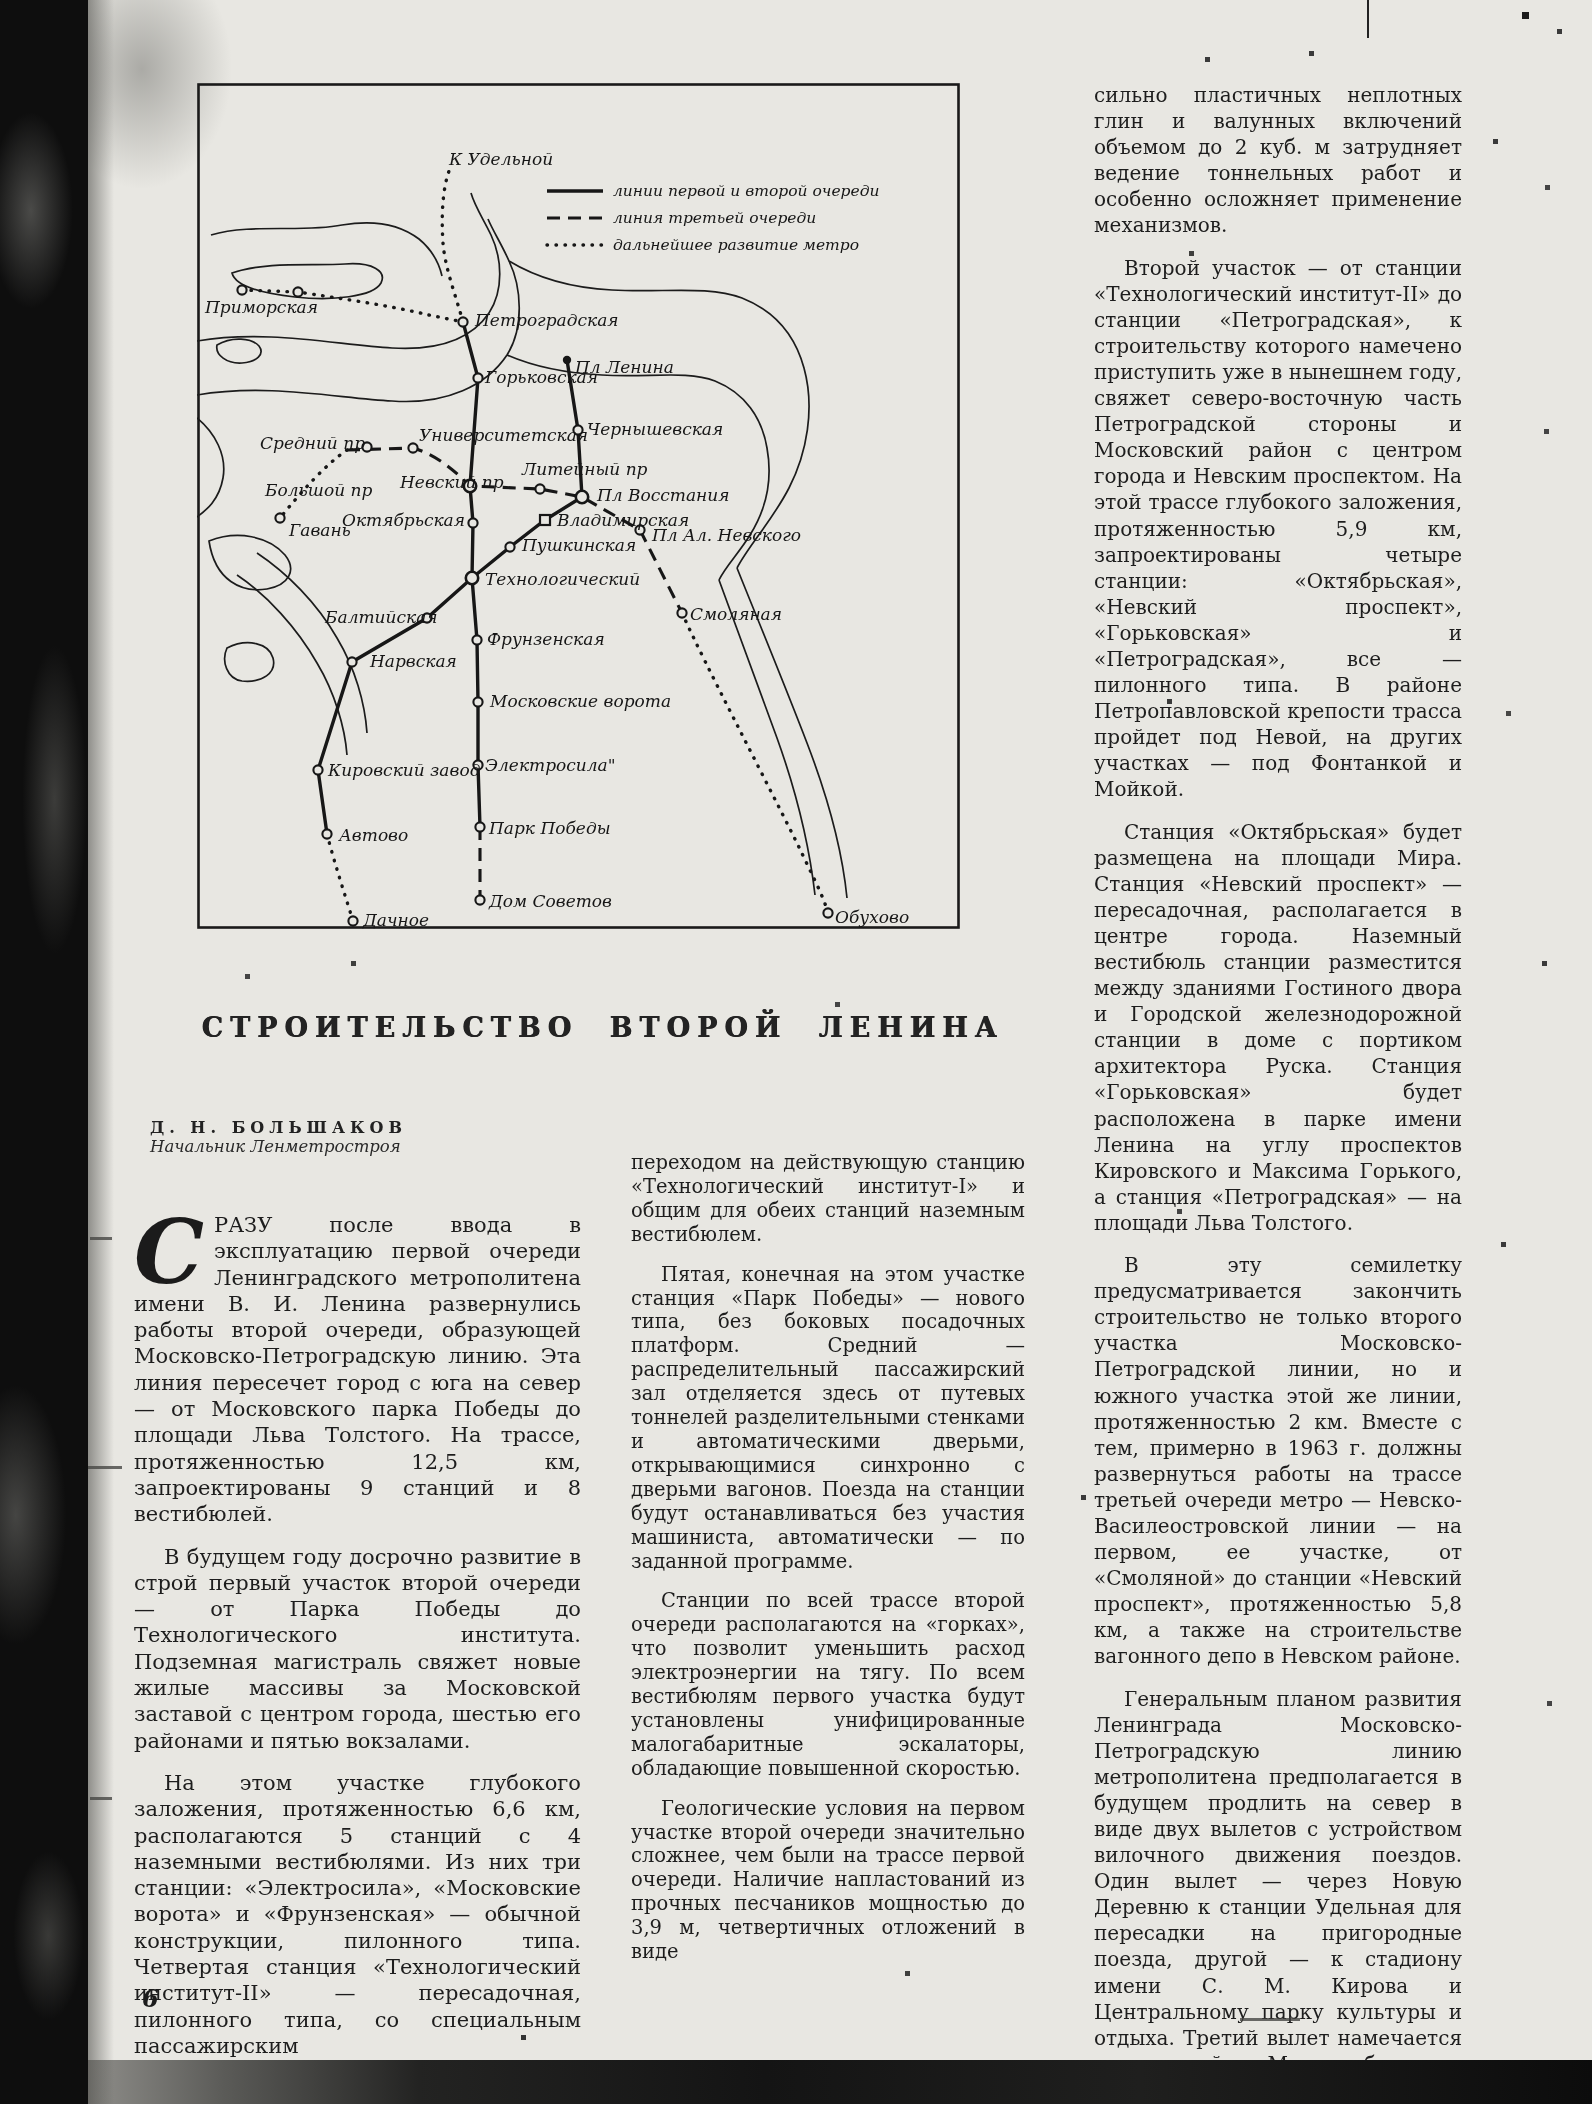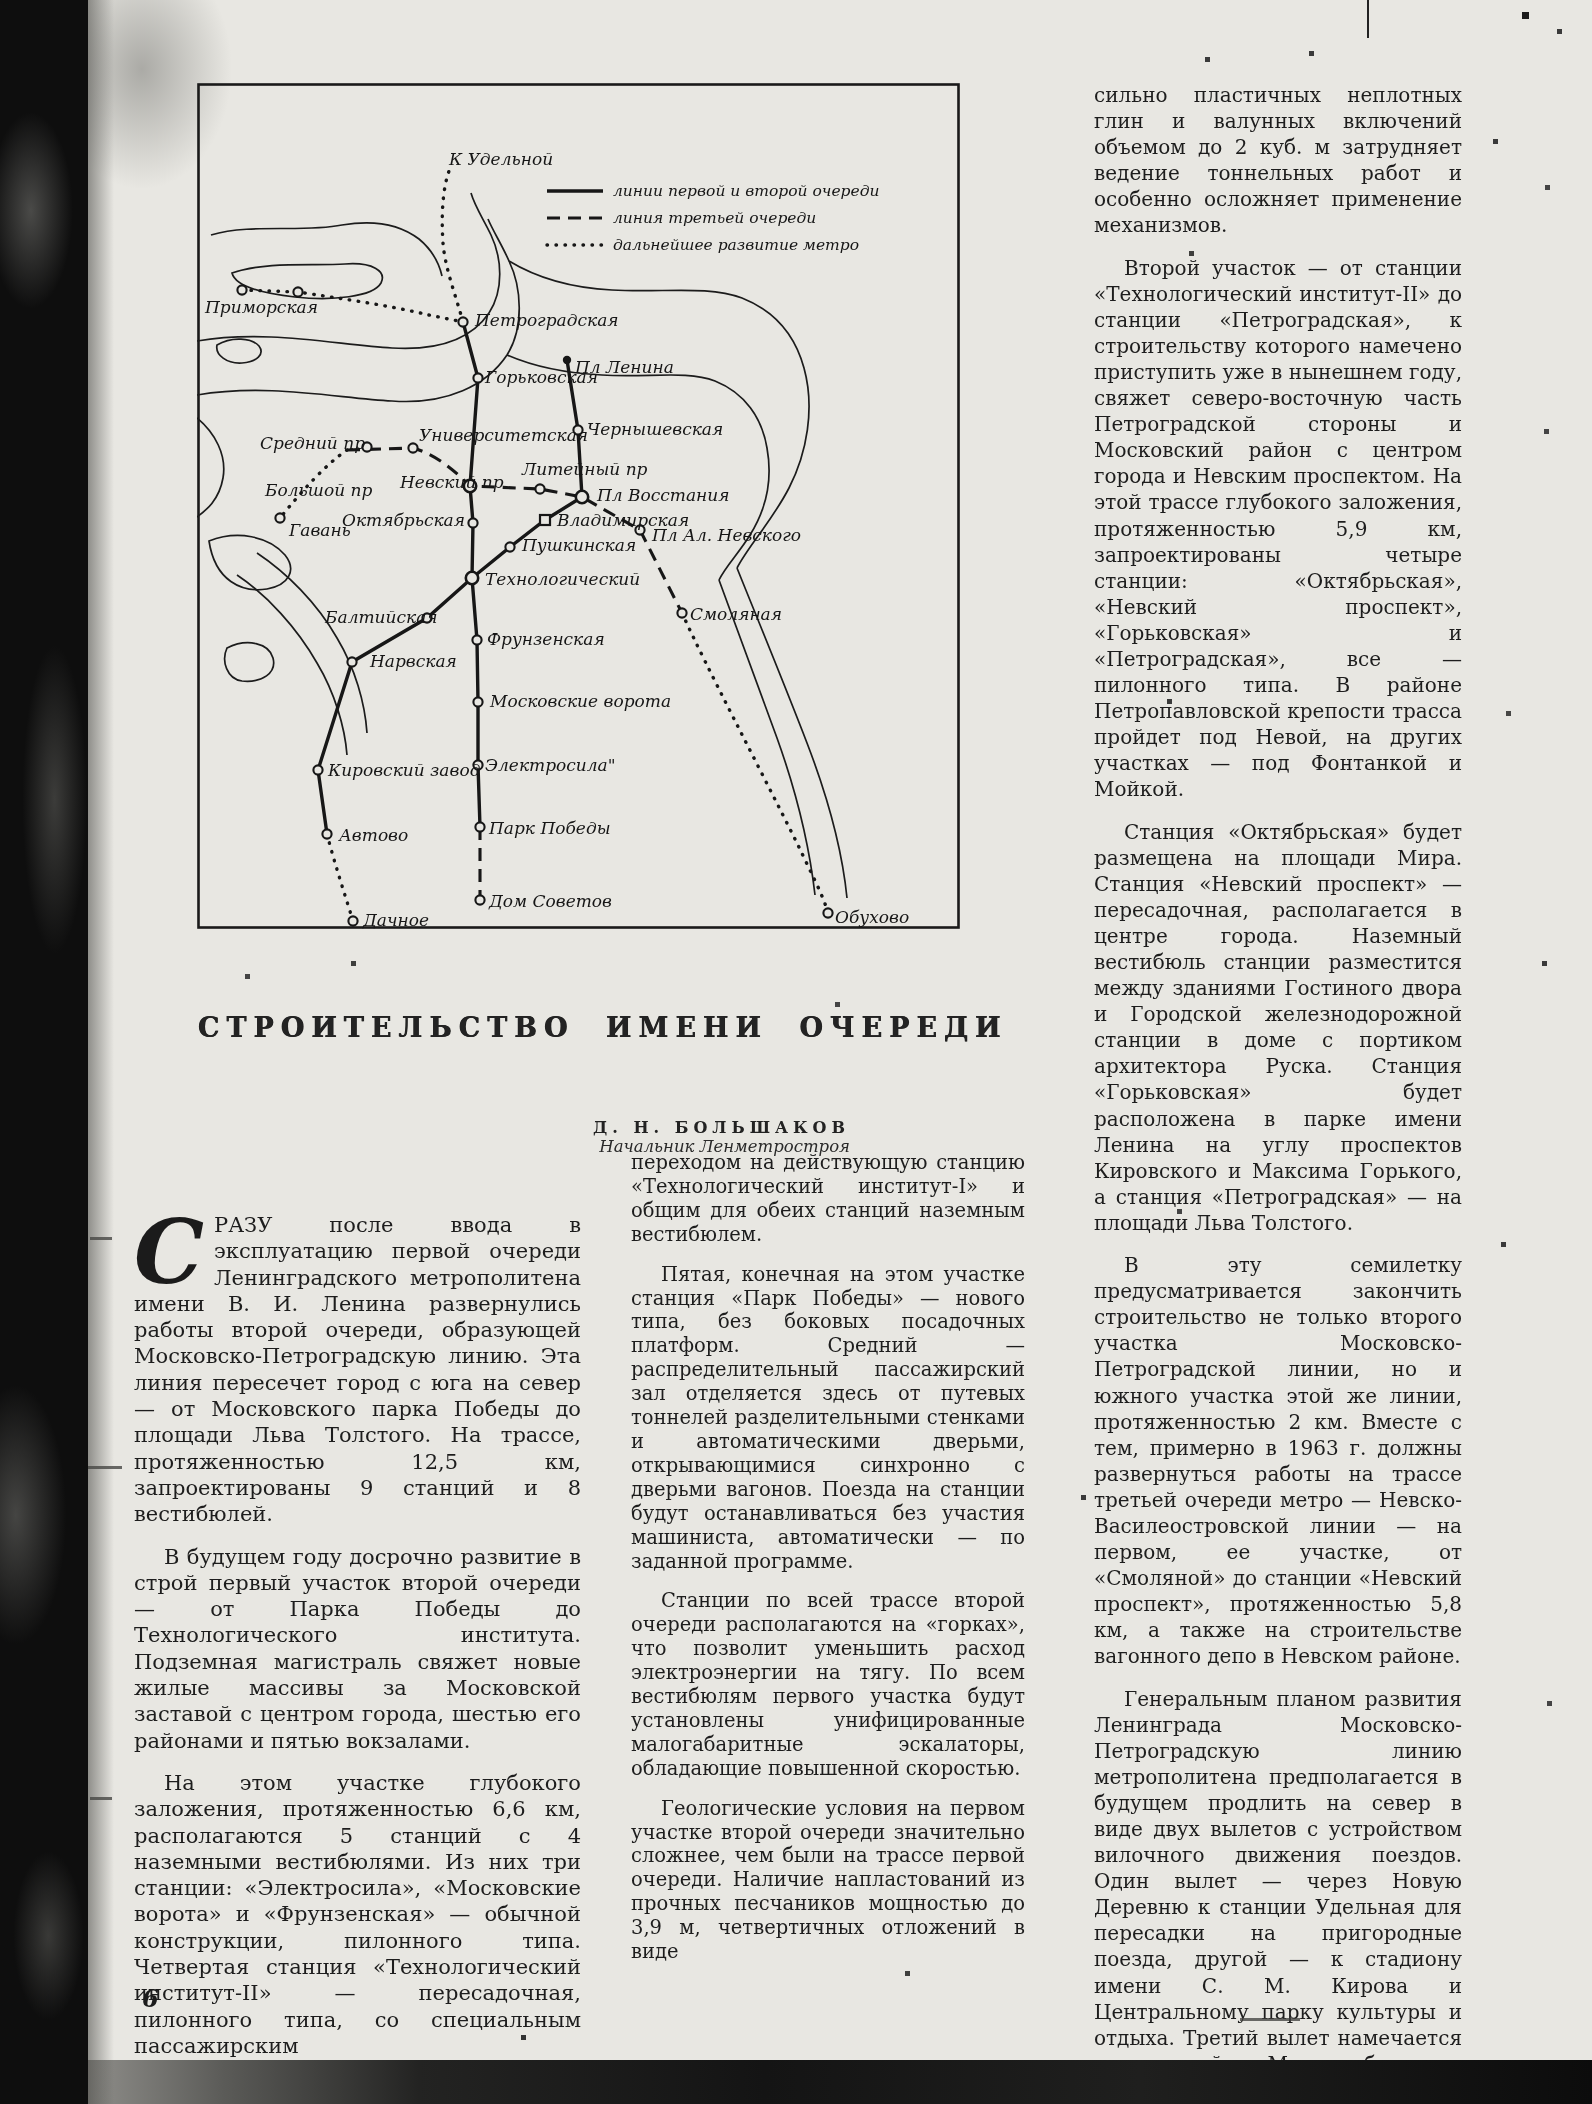--- a/index.html
+++ b/index.html
@@ -29,21 +29,21 @@
   .rt.o{stroke-width:3.4;stroke-dasharray:.5 8.5;stroke-linecap:round;}
   .mk{stroke:#171717;fill:#e8e7e2;}
   .maplabel{font-family:"DejaVu Serif","Liberation Serif",serif;font-style:italic;
             font-size:17px;fill:#161616;}
   .legendlabel{font-family:"DejaVu Serif","Liberation Serif",serif;font-style:italic;
             font-size:15.5px;fill:#161616;}
   
   #title{position:absolute;left:150px;top:1006px;width:905px;text-align:center;
          font-weight:bold;font-size:27px;letter-spacing:7px;word-spacing:15px;line-height:44px;
          color:#232323;text-shadow:.6px 0 0 #232323;}
-  #byline{position:absolute;left:150px;top:1118px;width:700px;text-align:right;}
+  #byline{position:absolute;left:150px;top:1118px;width:700px;text-align:left;}
   #author{font-weight:bold;font-size:16px;letter-spacing:5px;color:#222;}
   #author-role{font-style:italic;font-size:16.5px;color:#2a2a2a;}
   
   .col{position:absolute;text-align:justify;}
   .col p{margin:16px;text-indent:30px;}
   .col p.noindent{text-indent:0;}
   #col-left{left:118px;top:1196px;width:479px;font-size:21px;line-height:26.3px;}
   #col-middle{left:615px;top:1135px;width:426px;font-size:19.5px;line-height:23.9px;}
   #col-right{left:1078px;top:66px;width:400px;font-size:20px;line-height:26.1px;}
   .dropcap{float:left;font-size:88px;line-height:64px;font-style:italic;font-weight:bold;
@@ -158,21 +158,21 @@
         <path d="M 350,108 L 406,108" class="rt s"></path>
         <text x="416" y="113" class="legendlabel">линии первой и второй очереди</text>
         <path d="M 350,135 L 406,135" class="rt d"></path>
         <text x="416" y="140" class="legendlabel">линия третьей очереди</text>
         <path d="M 350,162 L 406,162" class="rt o"></path>
         <text x="416" y="167" class="legendlabel">дальнейшее развитие метро</text>
       </svg>
   </div>
 
   <div id="title">
-    <div>СТРОИТЕЛЬСТВО ИМЕНИ ОЧЕРЕДИ</div>
+    <div>СТРОИТЕЛЬСТВО ВТОРОЙ ЛЕНИНА</div>
   </div>
 
   <div id="byline">
     <div id="author">Д. Н. БОЛЬШАКОВ</div>
     <div id="author-role">Начальник Ленметростроя</div>
   </div>
 
   <div id="col-left" class="col">
     <p class="noindent"><span class="dropcap">С</span><span>РАЗУ после ввода в эксплуатацию первой очереди Ленинградского метрополитена имени В. И. Ленина развернулись работы второй очереди, образующей Московско-Петроградскую линию. Эта линия пересечет город с юга на север — от Московского парка Победы до площади Льва Толстого. На трассе, протяженностью 12,5 км, запроектированы 9 станций и 8 вестибюлей.</span></p>
     <p>В будущем году досрочно развитие в строй первый участок второй очереди — от Парка Победы до Технологического института. Подземная магистраль свяжет новые жилые массивы за Московской заставой с центром города, шестью его районами и пятью вокзалами.</p>

